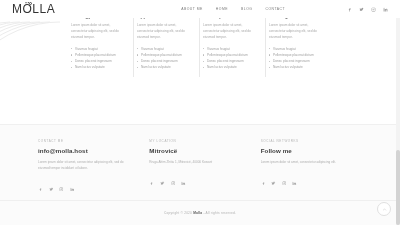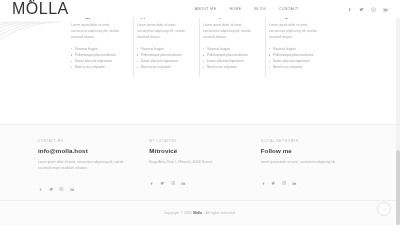--- a/index.html
+++ b/index.html
@@ -26,21 +26,21 @@
   
   .header {
     position: absolute; left: 0; top: 0; right: 0; height: 18px;
     display: flex; align-items: center;
     padding: 0 12px;
     background: #ffffff;
     z-index: 5;
   }
   .logo {
     font-family: "Liberation Sans", sans-serif;
-    font-size: 16px;
+    font-size: 12px;
     letter-spacing: 0.5px;
     color: #333333;
     font-weight: 400;
     position: relative;
     white-space: nowrap;
   }
   .logo .dot {
     position: absolute;
     left: 17px; top: 0px;
     width: 3px; height: 3px;

